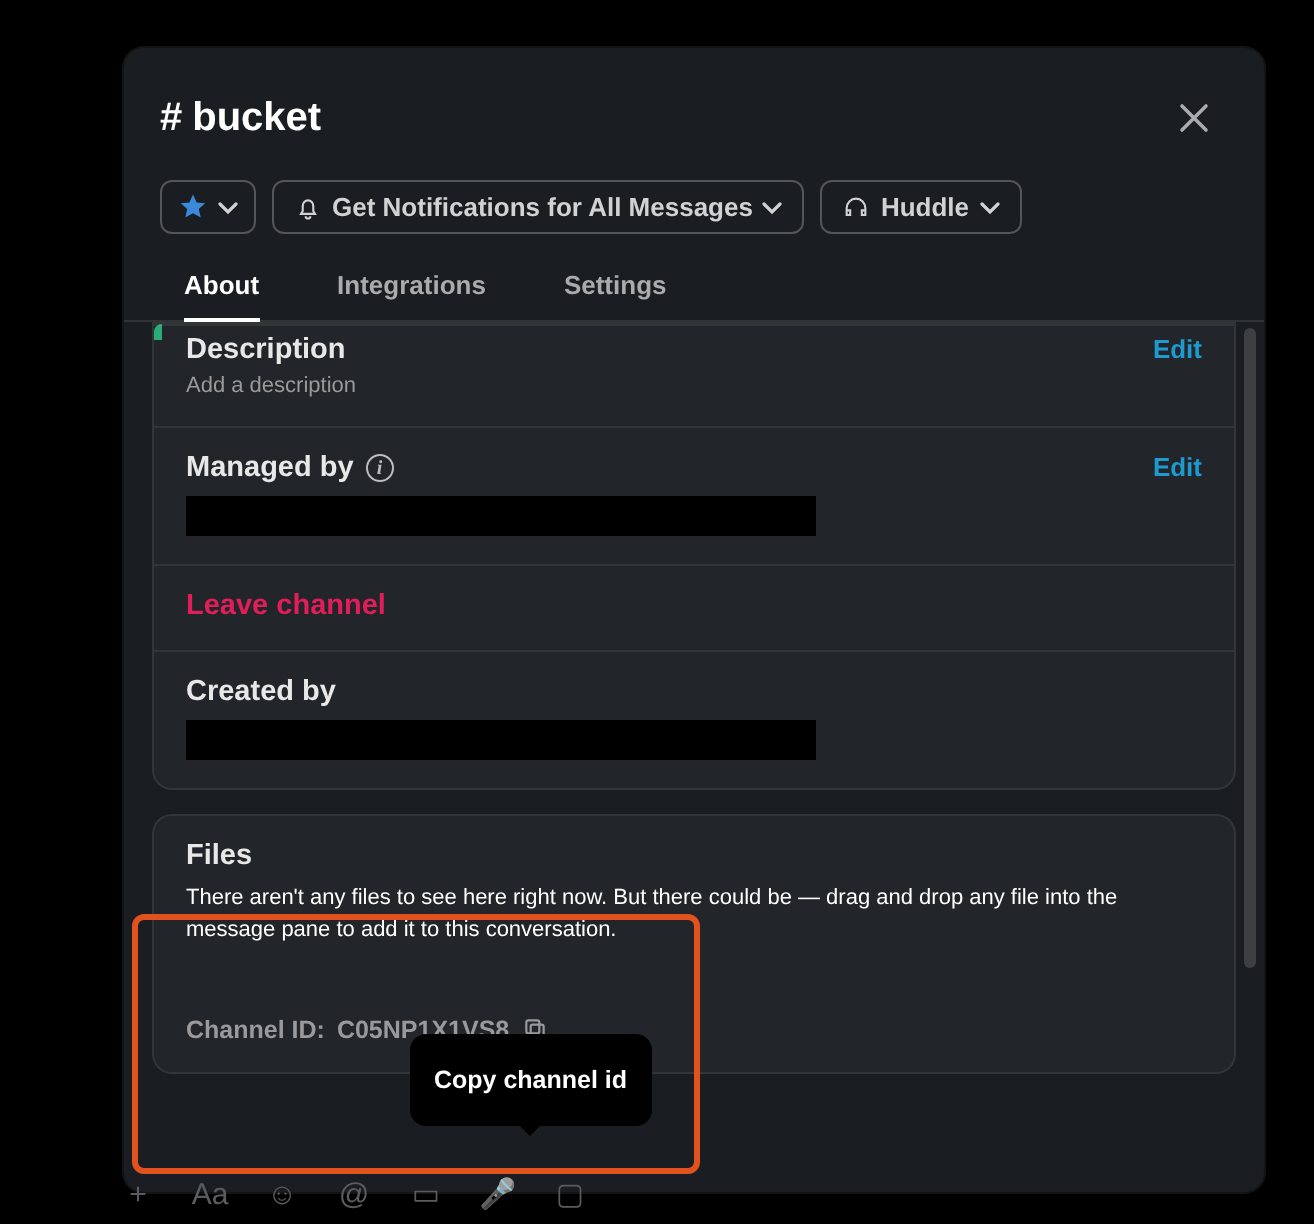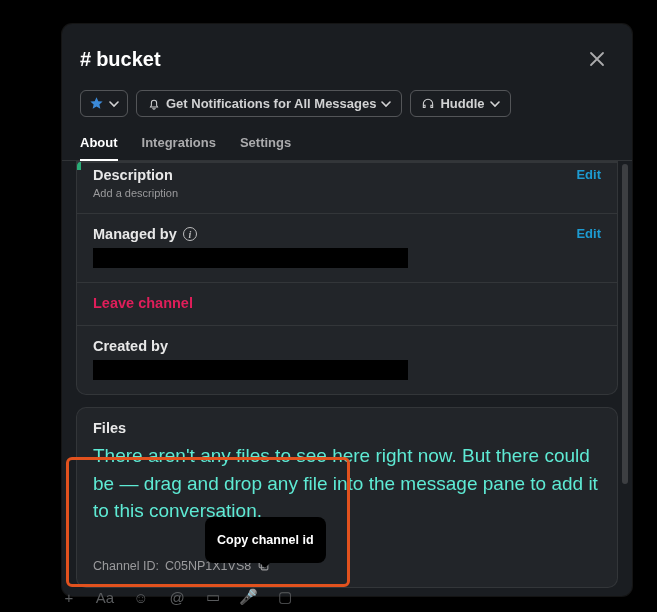--- a/index.html
+++ b/index.html
@@ -66,22 +66,22 @@
     background: transparent;
     cursor: pointer;
   }
   .pill.star {
     padding: 5px 8px;
   }
   .star-icon { color: #3b8ad9; fill: #3b8ad9; }
   .chev { width: 10px; height: 10px; }
   .tabs {
     display: flex;
-    gap: 24px;
-    padding: 0 18px;
+    gap: 39px;
+    padding: 0 30px;
     border-bottom: 1px solid rgba(255,255,255,0.1);
     font-size: 13px;
   }
   .tab {
     padding: 8px 0 9px 0;
     color: #ababad;
     font-weight: 600;
     cursor: pointer;
     border-bottom: 2px solid transparent;
     margin-bottom: -1px;
@@ -133,32 +133,33 @@
     height: 20px;
     background: #000;
     margin-top: 6px;
   }
   .leave {
     color: #e01e5a;
     font-weight: 700;
     font-size: 14.5px;
   }
   .files-text {
-    color: #5eead4;
-    font-size: 19px;
+    color: #ffffff;
+    font-size: 11px;
     line-height: 1.45;
     margin-top: 6px;
   }
   .channel-id-row {
     margin-top: 34px;
     font-size: 12.5px;
     color: #9a9a9c;
     display: flex;
     align-items: center;
     gap: 6px;
+    font-weight: bold;
   }
   .copy-icon { cursor: pointer; color: #9a9a9c; }
   .tooltip {
     position: absolute;
     background: #000;
     color: #fff;
     font-size: 12.5px;
     font-weight: 700;
     padding: 16px 12px;
     border-radius: 8px;

